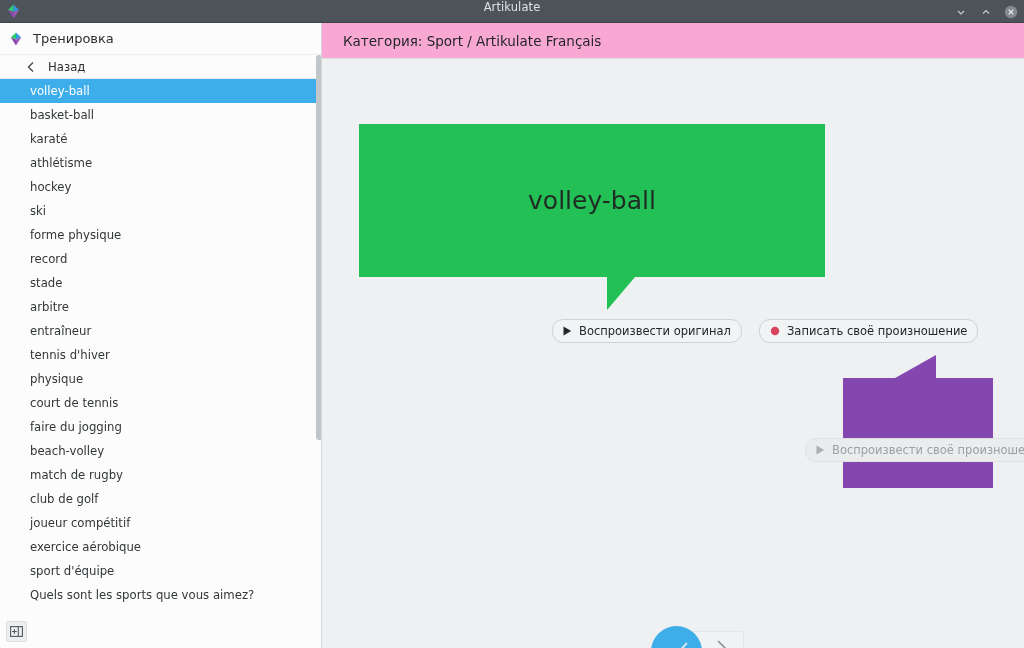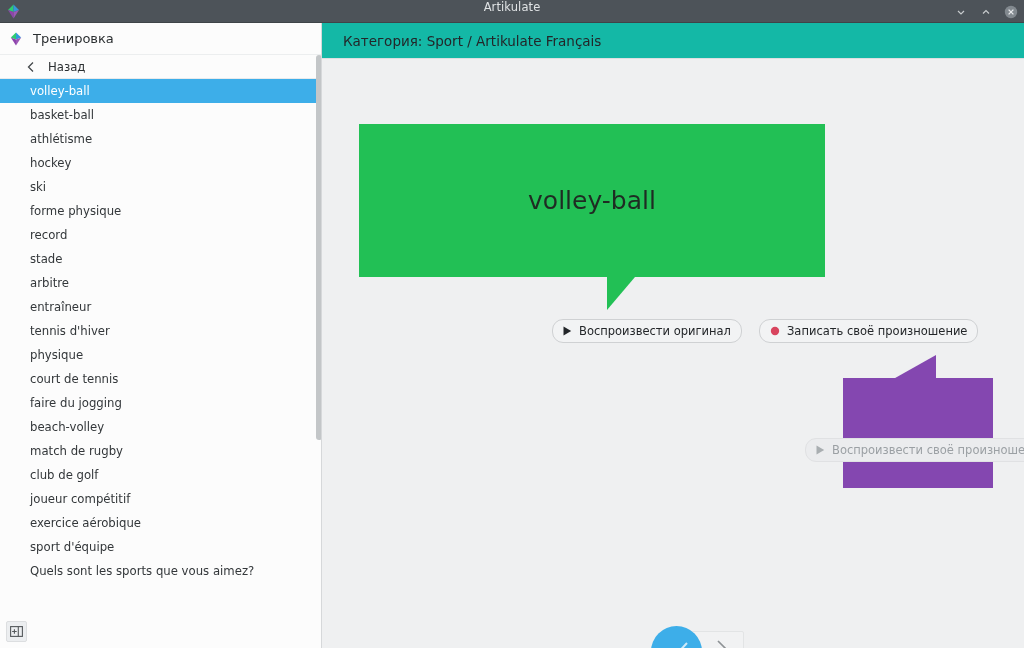--- a/index.html
+++ b/index.html
@@ -103,21 +103,21 @@
   }
 
   
   .main {
     position: absolute; left: 322px; top: 23px;
     width: 702px; height: 625px;
     background: #eff0f1;
   }
   .main-header {
     height: 36px;
-    background: #14b8a6;
+    background: #f9a8d4;
     border-bottom: 1px solid #dddfe1;
     display: flex; align-items: center;
     padding-left: 21px;
   }
   .main-header .title {
     font-size: 13.5px; color: #232629;
   }
 
   .stage {
     position: relative;
@@ -257,20 +257,23 @@
   </div>
 
   <div class="list" id="phrase-list">
       <div class="list-item selected">
         <span>volley-ball</span>
       </div>
       <div class="list-item">
         <span>basket-ball</span>
       </div>
       <div class="list-item">
+        <span>karaté</span>
+      </div>
+      <div class="list-item">
         <span>athlétisme</span>
       </div>
       <div class="list-item">
         <span>hockey</span>
       </div>
       <div class="list-item">
         <span>ski</span>
       </div>
       <div class="list-item">
         <span>forme physique</span>

